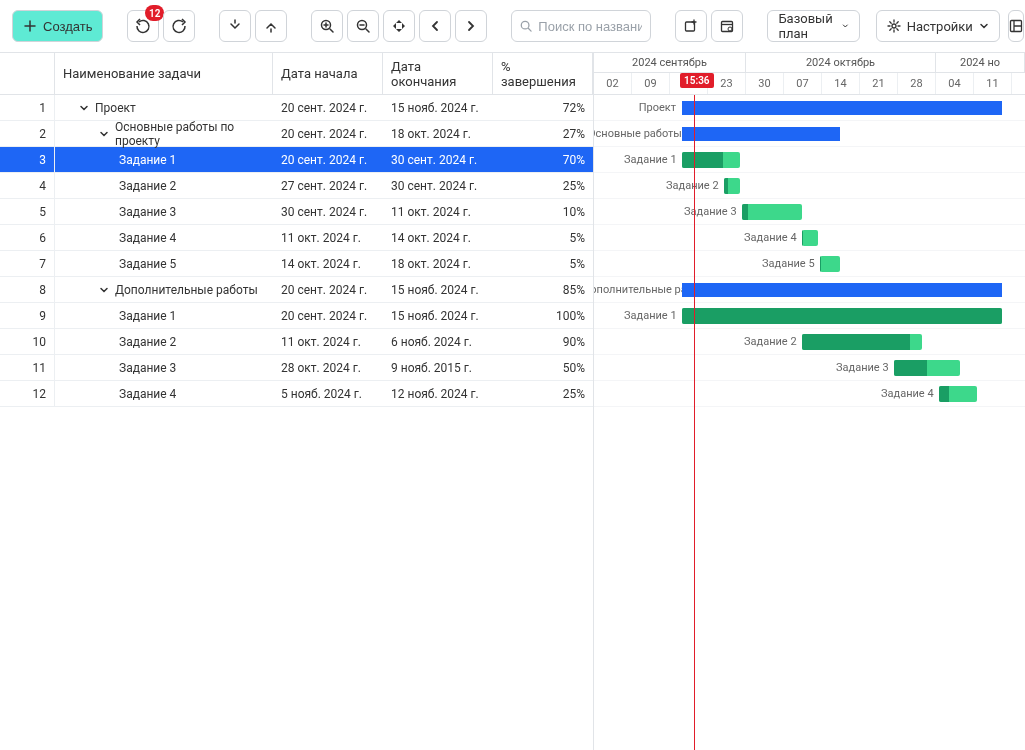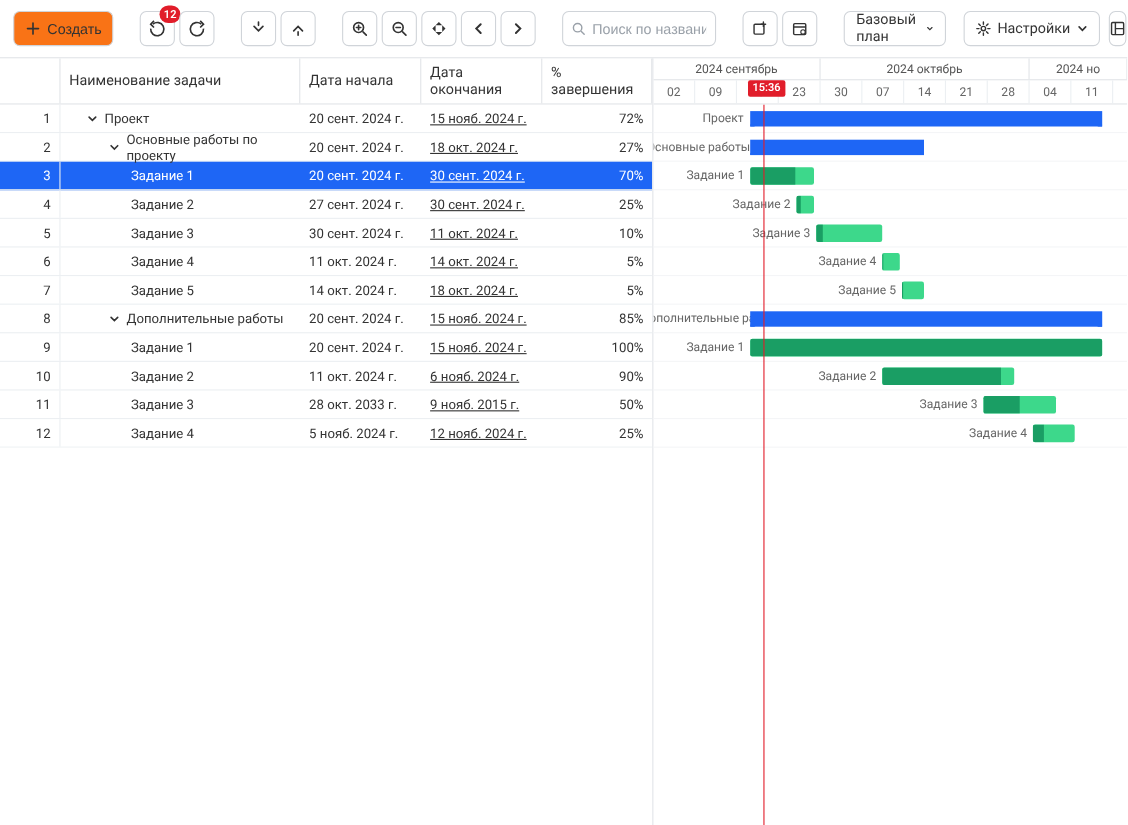--- a/index.html
+++ b/index.html
@@ -24,21 +24,21 @@
     .tgroup { display: flex; align-items: center; gap: 4px; }
     .sep { width: 1px; height: 28px; background: #e1e4e8; margin: 0 4px; }
     .btn {
       display: inline-flex;
       align-items: center;
       gap: 6px;
       height: 32px;
       padding: 0 10px;
       border: 1px solid #d0d4d9;
       border-radius: 6px;
-      background: #f97316;
+      background: #5eead4;
       cursor: pointer;
       font-size: 13px;
       color: #333;
     }
     .iconbtn {
       display: inline-flex;
       align-items: center;
       justify-content: center;
       width: 32px;
       height: 32px;
@@ -136,21 +136,21 @@
     .trow .td {
       display: flex;
       align-items: center;
       padding: 0 8px;
       font-size: 12px;
       color: #333;
     }
     .td-idx { flex: 0 0 55px; justify-content: flex-end; border-right: 1px solid #eceff2; color: #666; }
     .td-name { flex: 0 0 218px; gap: 6px; }
     .td-start { flex: 0 0 110px; }
-    .td-end { flex: 0 0 110px; text-decoration: underline; }
+    .td-end { flex: 0 0 110px; }
     .td-pct { flex: 0 0 100px; justify-content: flex-end; }
     .chev { display: inline-flex; cursor: pointer; }
     
     .gantt-pane {
       flex: 1;
       overflow: hidden;
       position: relative;
     }
     .gheader {
       height: 42px;
@@ -481,21 +481,21 @@
           </div>
     <div class="td td-start">11 окт. 2024 г.</div>
     <div class="td td-end">6 нояб. 2024 г.</div>
     <div class="td td-pct">90%</div>
   </div>
         <div class="trow">
     <div class="td td-idx">11</div>
     <div class="td td-name" style="padding-left:64px">
             <span>Задание 3</span>
           </div>
-    <div class="td td-start">28 окт. 2033 г.</div>
+    <div class="td td-start">28 окт. 2024 г.</div>
     <div class="td td-end">9 нояб. 2015 г.</div>
     <div class="td td-pct">50%</div>
   </div>
         <div class="trow">
     <div class="td td-idx">12</div>
     <div class="td td-name" style="padding-left:64px">
             <span>Задание 4</span>
           </div>
     <div class="td td-start">5 нояб. 2024 г.</div>
     <div class="td td-end">12 нояб. 2024 г.</div>

